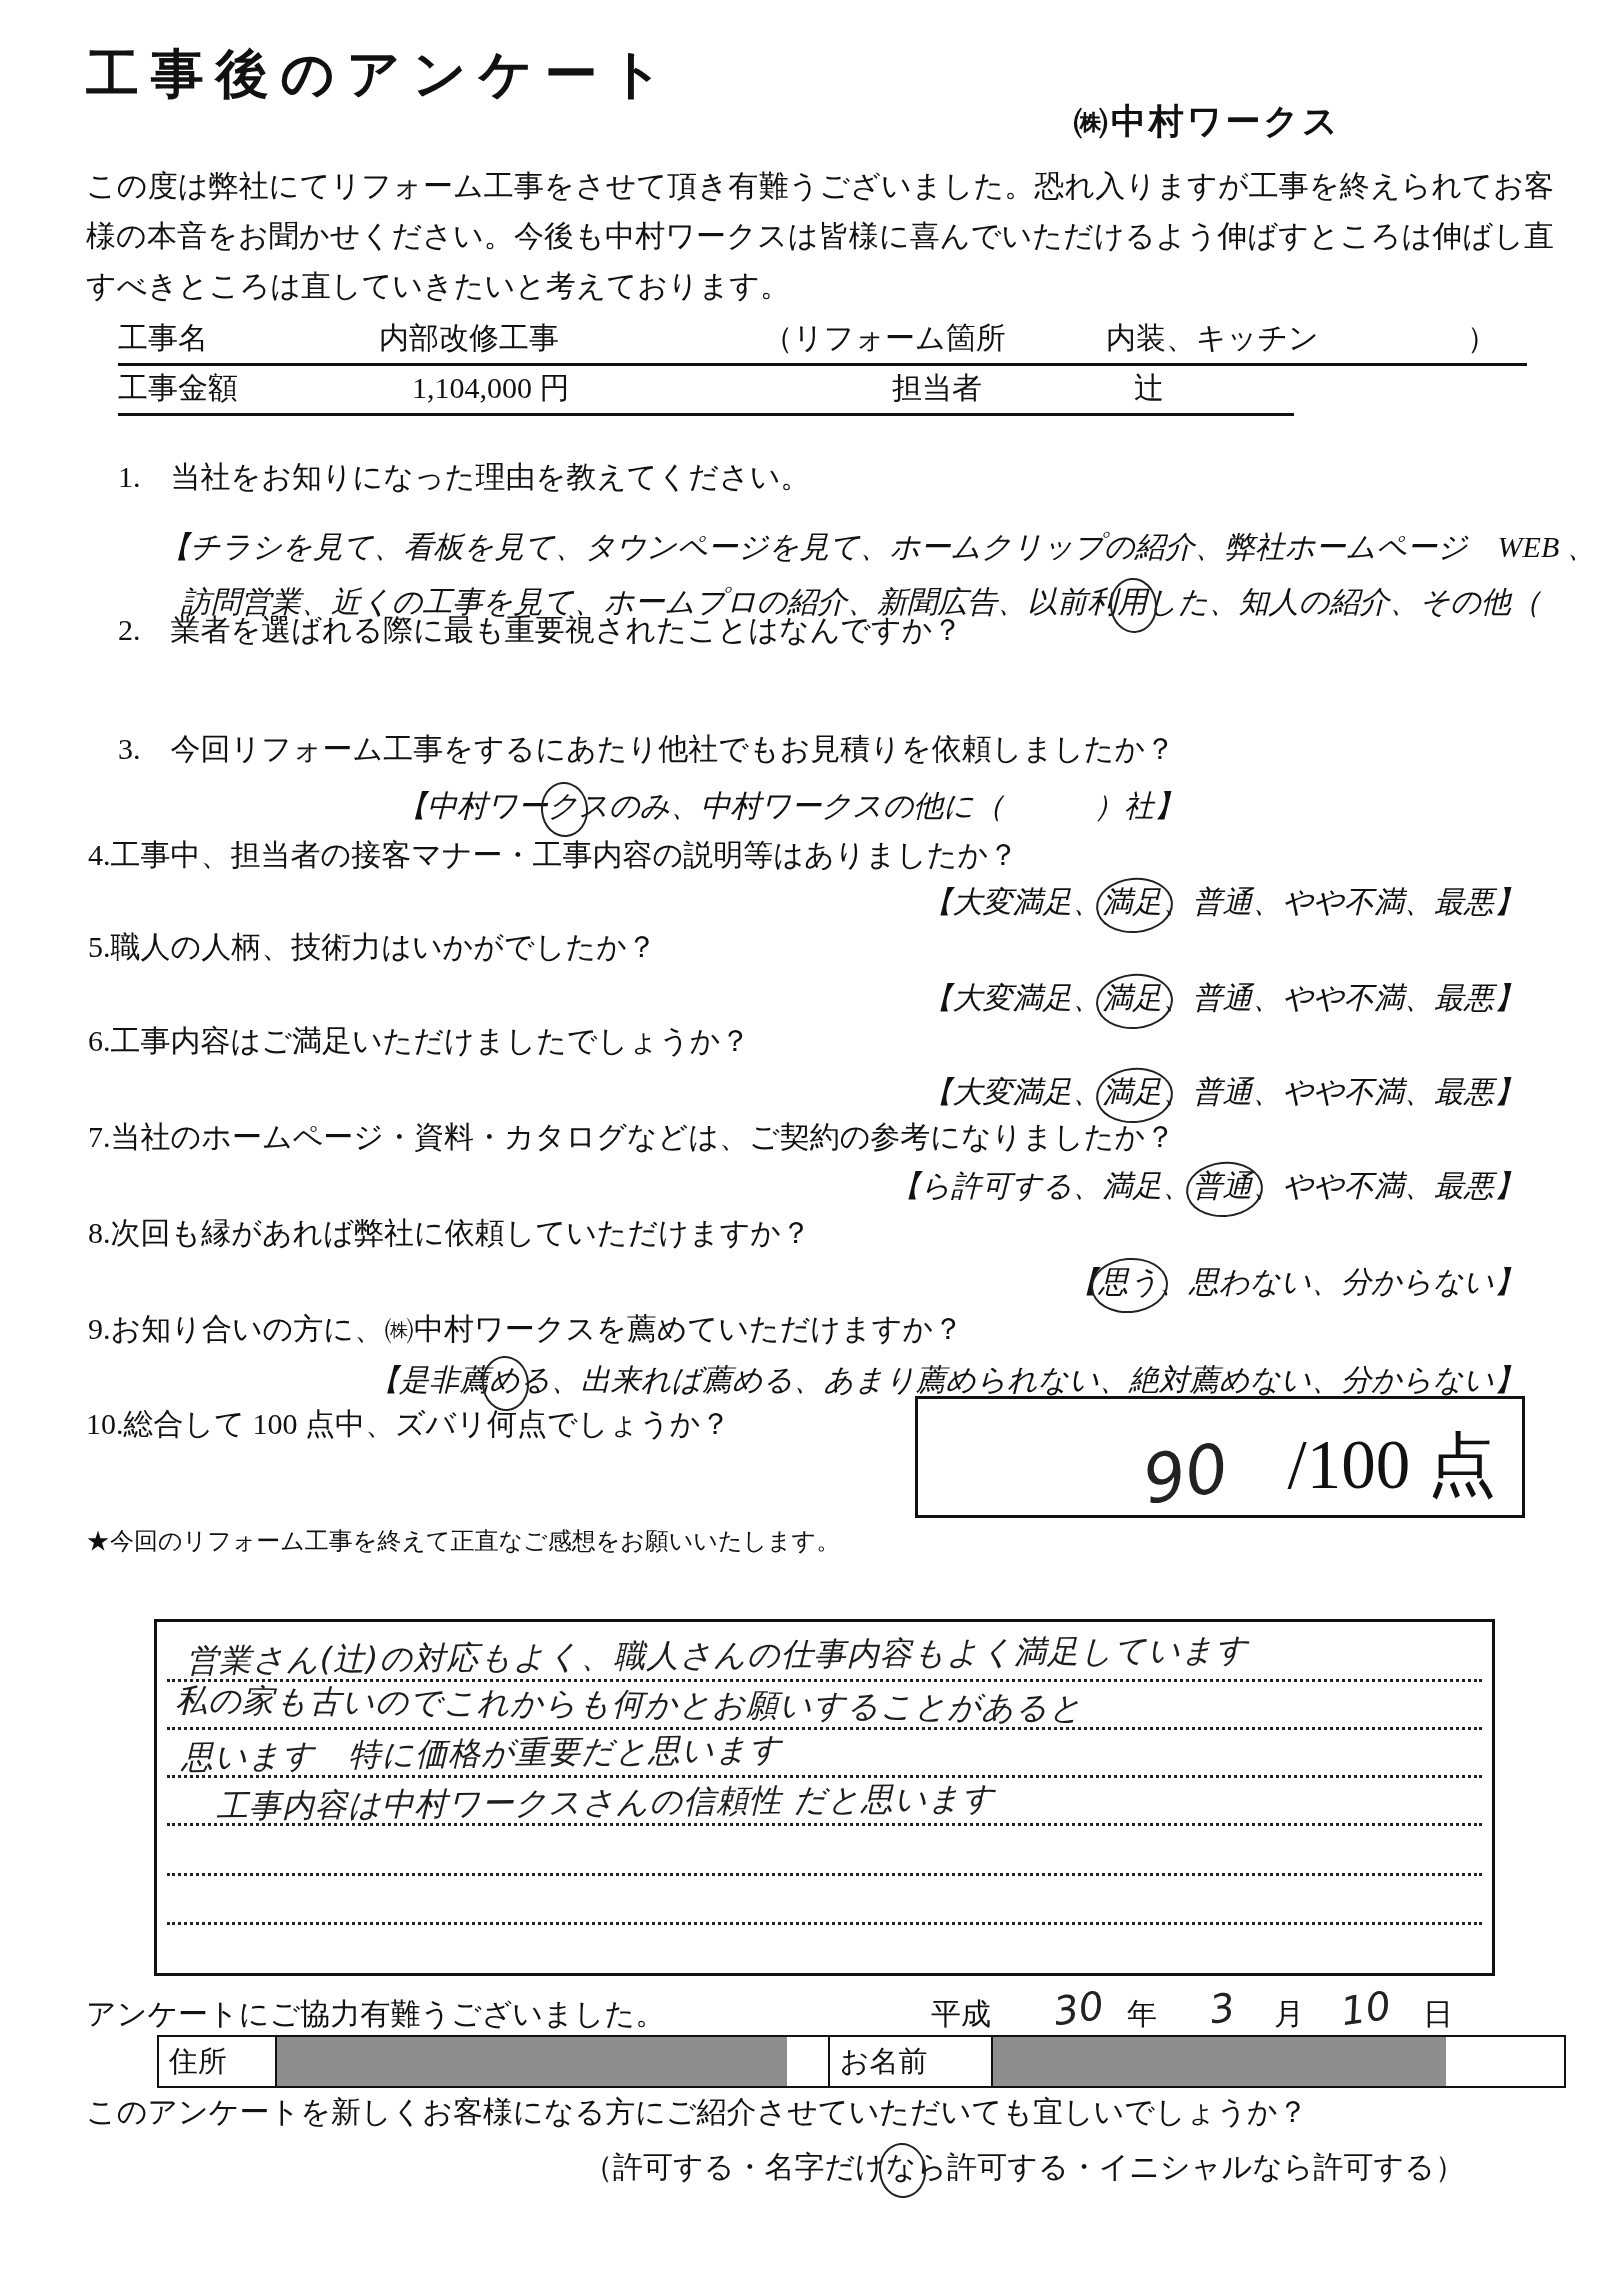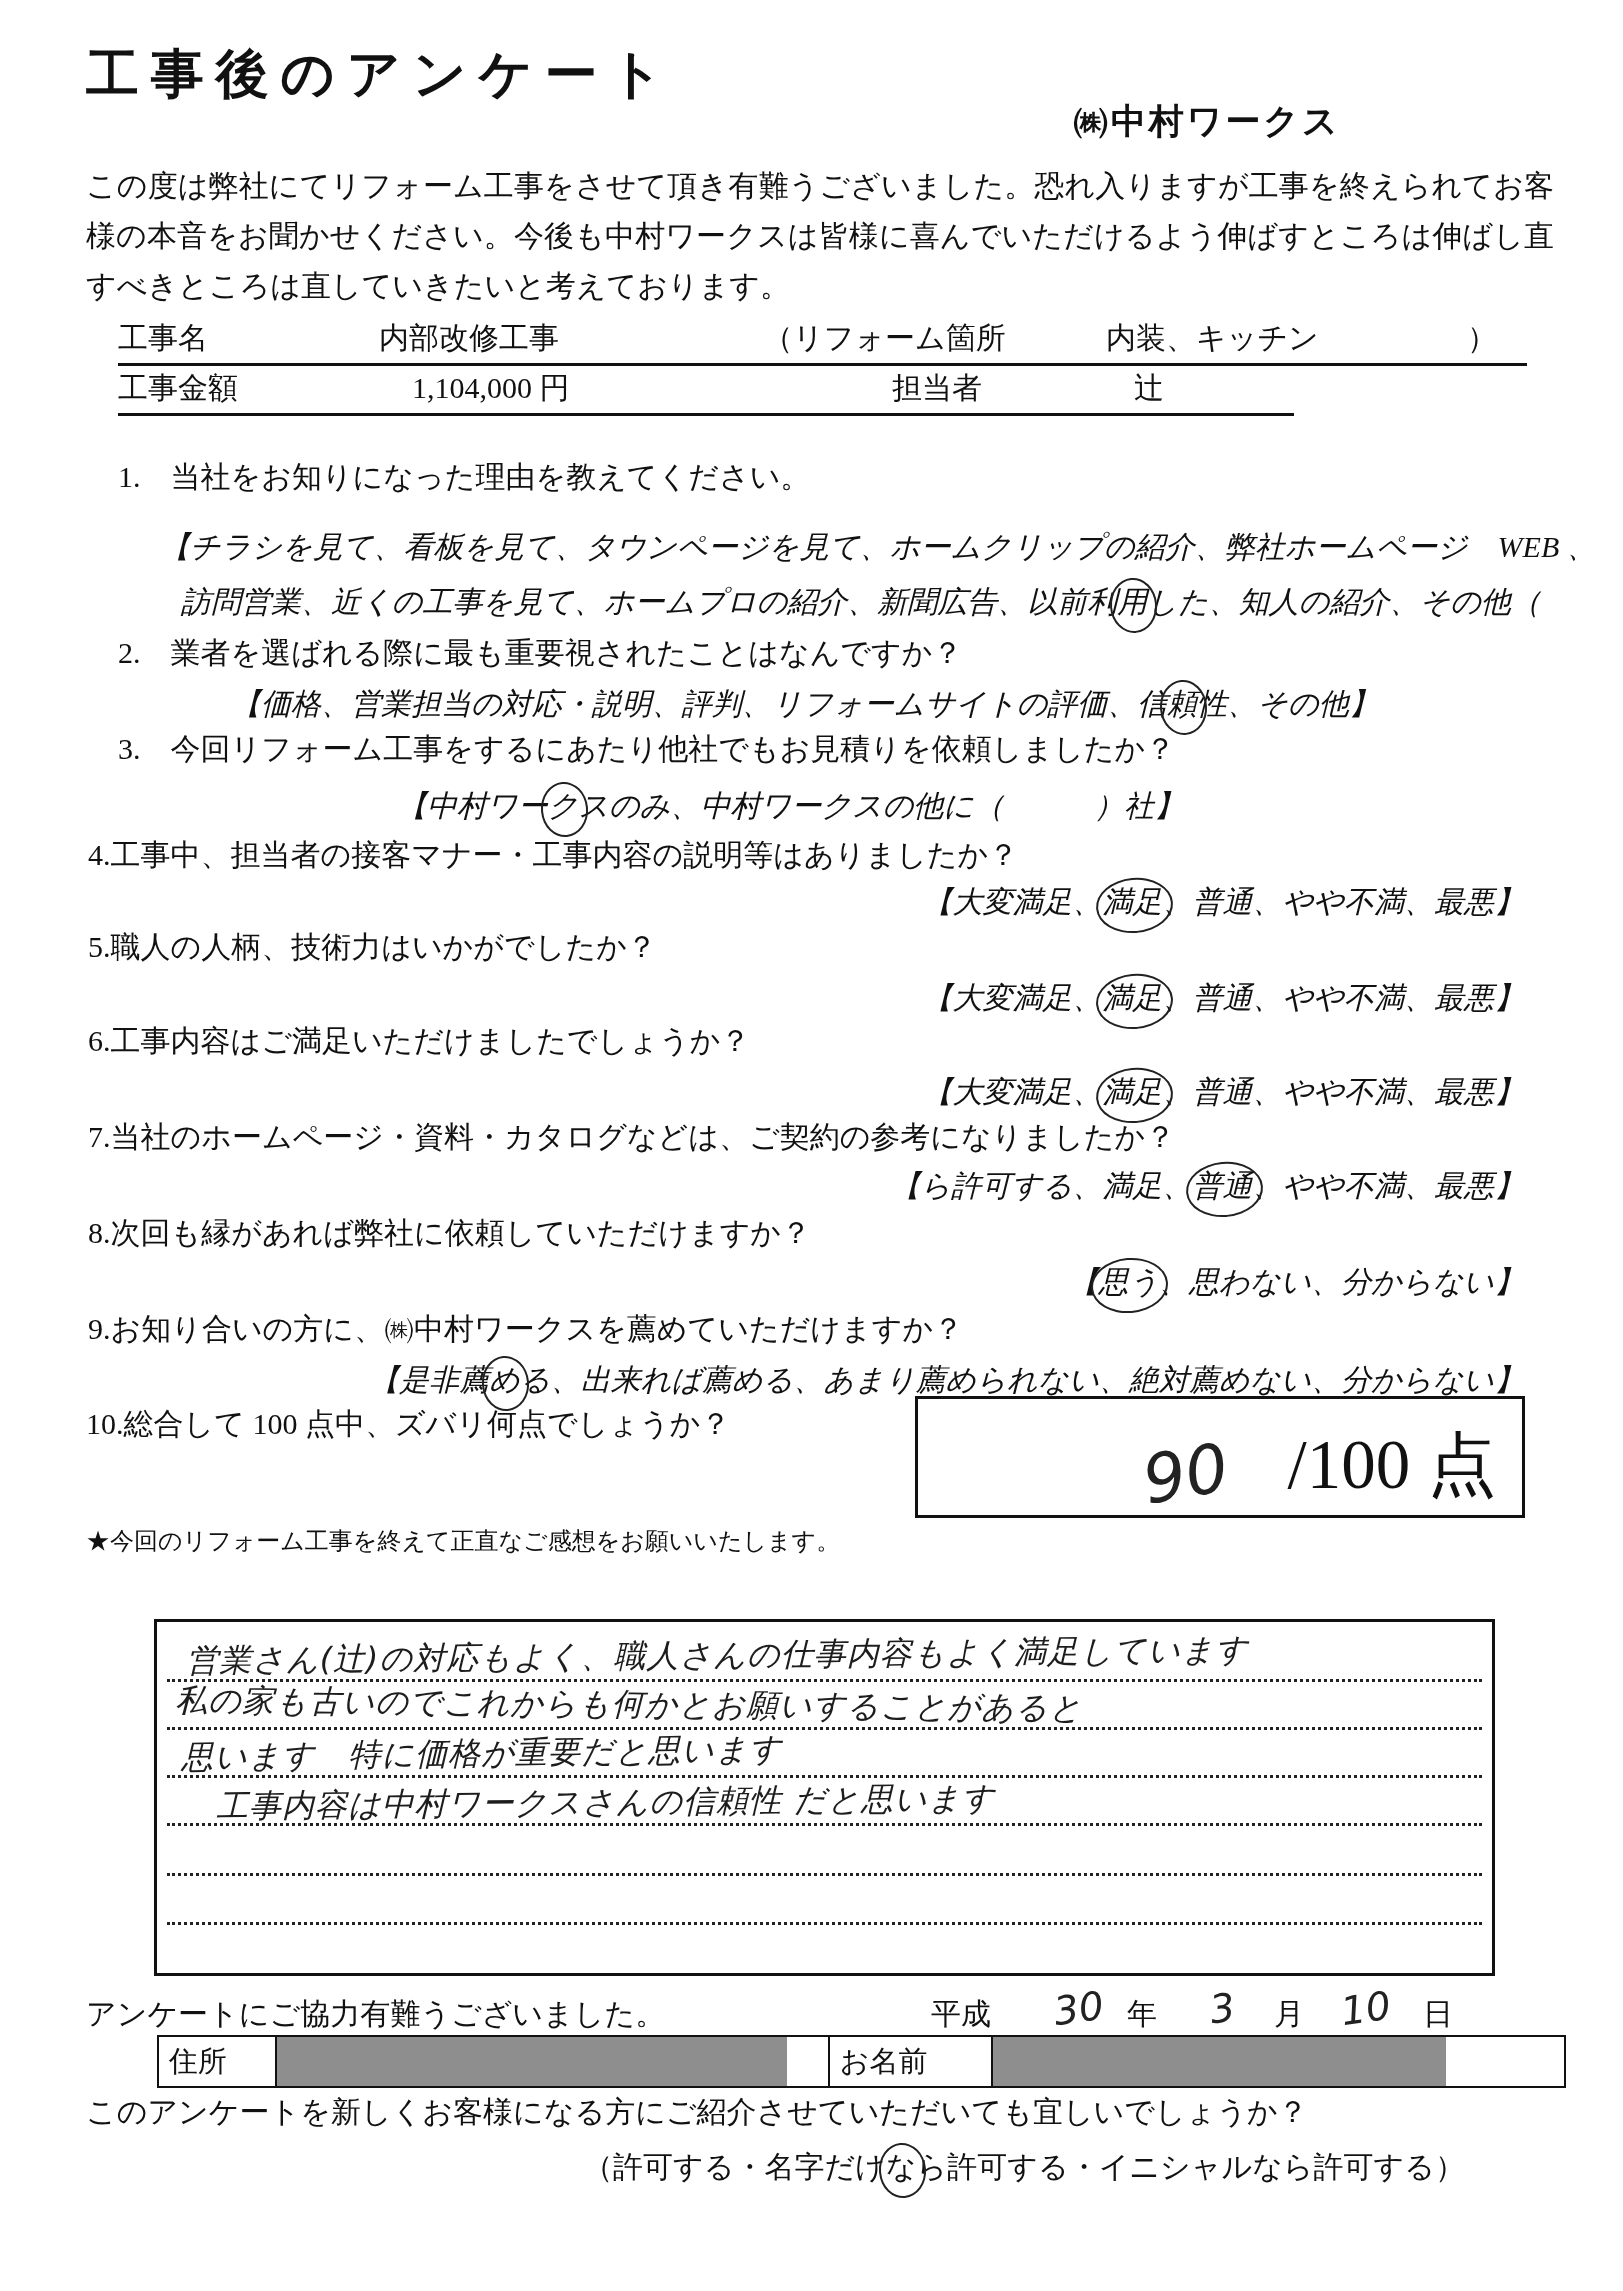--- a/index.html
+++ b/index.html
@@ -82,24 +82,21 @@
     <span style="left:774px">担当者</span>
     <span style="left:1016px">辻</span>
   </div>
 
   <div class="abs q" style="left:118px; top:457px;">1.　当社をお知りになった理由を教えてください。</div>
   <div class="abs opts" style="left:160px; top:527px;">【チラシを見て、看板を見て、タウンページを見て、ホームクリップの紹介、弊社ホームページ　WEB 、</div>
   <div class="abs opts" style="left:181px; top:582px;">
     <span>訪問営業、近くの工事を見て、ホームプロの紹介、新聞広告、以前利</span><span class="circled">用</span><span>した、知人の紹介、その他（　　　　　　）】</span>
   </div>
 
-  <div class="abs q" style="left:118px; top:633px;font-family:Liberation Serif, serif;">2.　業者を選ばれる際に最も重要視されたことはなんですか？</div>
-  <div class="abs opts" style="left:231px; top:684px;">
-    <span>【価格、営業担当の対応・説明、評判、リフォームサイトの評価、信</span><span class="circled">頼</span><span>性、その他】</span>
-  </div>
+  <div class="abs q" style="left:118px; top:610px;font-family:Liberation Serif, serif;">2.　業者を選ばれる際に最も重要視されたことはなんですか？</div>
 
   <div class="abs q" style="left:118px; top:729px;">3.　今回リフォーム工事をするにあたり他社でもお見積りを依頼しましたか？</div>
   <div class="abs opts" style="left:369px; top:786px;margin-left:28px;">
     <span>【中村ワー</span><span class="circled">ク</span><span>スのみ、中村ワークスの他に（　　　）社】</span>
   </div>
 
   <div class="abs q" style="left:88px; top:835px;">4.工事中、担当者の接客マナー・工事内容の説明等はありましたか？</div>
   <div class="abs opts opts-right" style="top:882px;">
     <span>【大変満足、</span><span class="circled">満足</span><span>、普通、やや不満、最悪】</span>
   </div>

